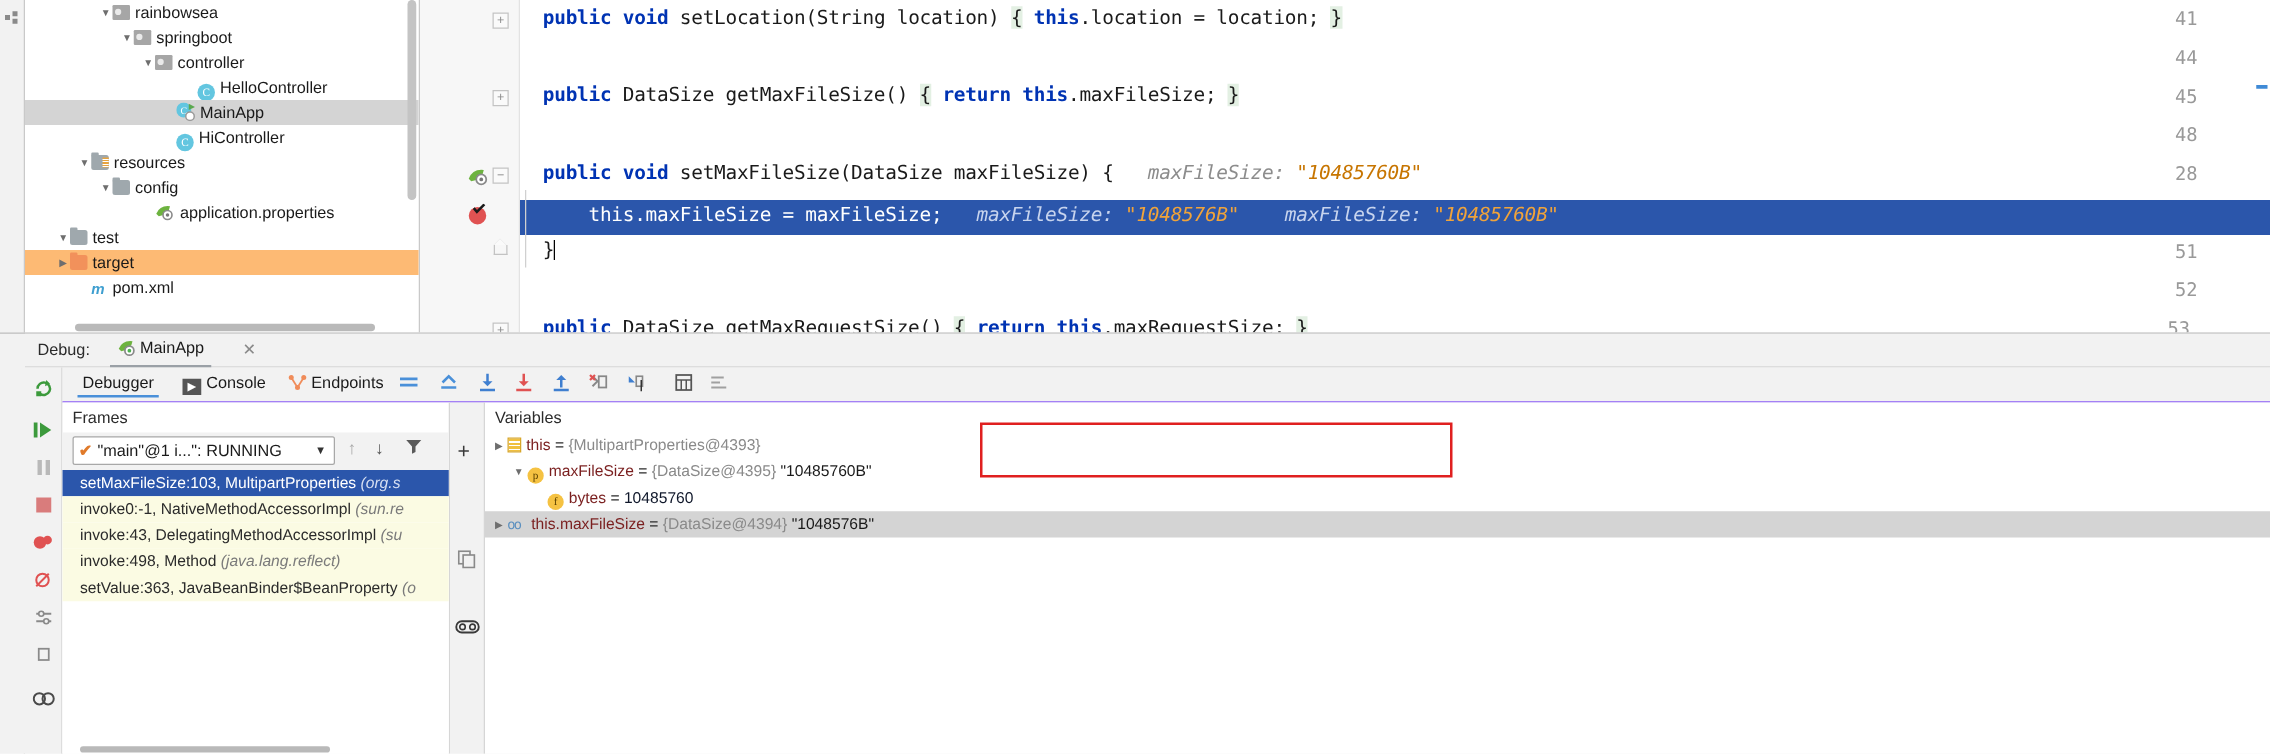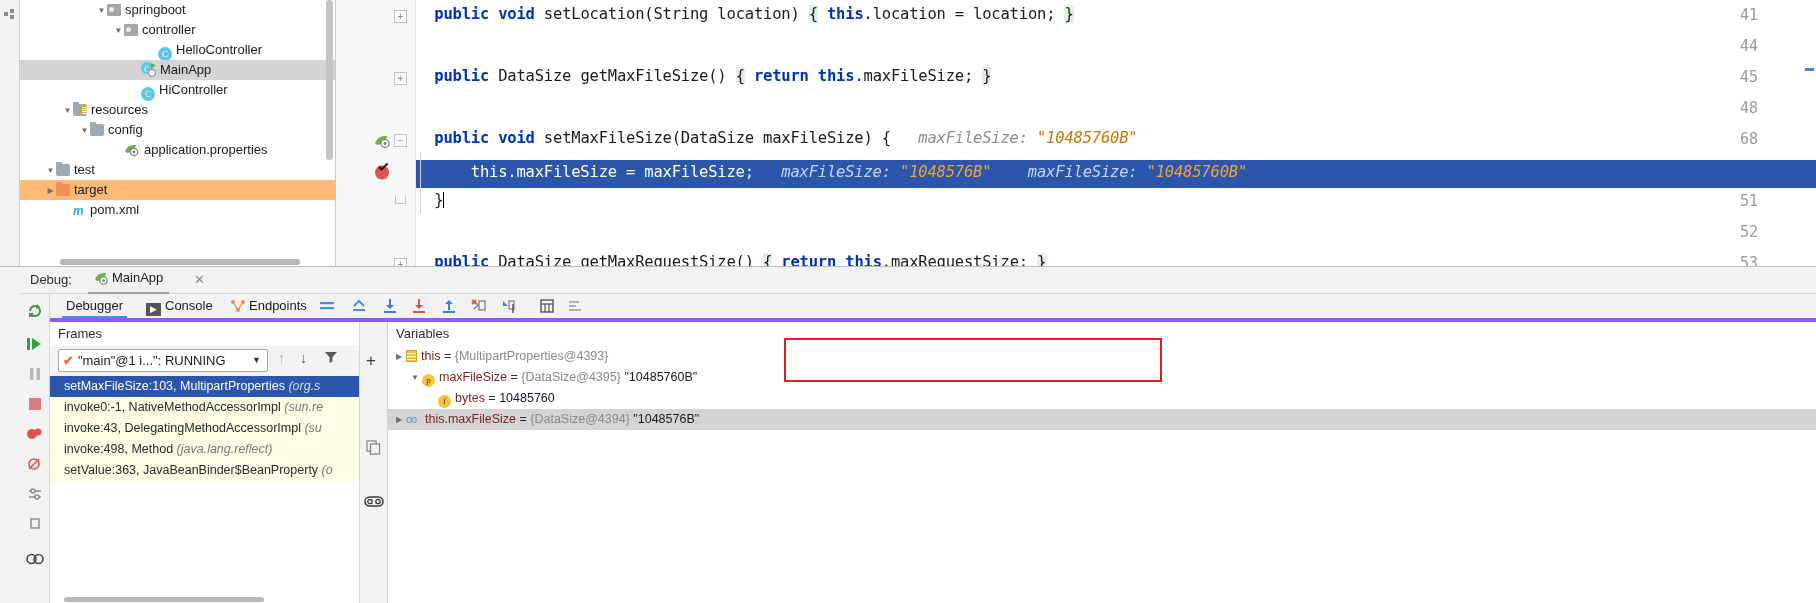--- a/index.html
+++ b/index.html
@@ -153,21 +153,21 @@
   .tab-close { position:absolute; left:174px; top:5px; color:#8a8a8a; font-size:13px; }
 
   .debug-toolcol {
     position:absolute; left:20px; top:27px; width:30px; bottom:0;
     background:#f2f2f2; border-right:1px solid #d6d6d6;
   }
   .tc-btn { position:absolute; left:5px; width:20px; height:20px; text-align:center; }
 
   .debug-tabs-bar {
     position:absolute; left:50px; top:27px; right:0; height:28px;
-    background:#f2f2f2; border-bottom:4px solid #8b5cf6;
+    background:#f2f2f2; border-bottom:1px solid #8b5cf6;
   }
   .dtab {
     position:absolute; top:4px; font-size:13px; color:#1a1a1a; white-space:nowrap;
   }
   .dtab.active:after {
     content:""; position:absolute; left:-4px; right:-4px; bottom:-5px; height:2px; background:#4a90d9;
   }
   .tbtn { position:absolute; top:4px; width:20px; height:18px; }
 
   .frames-col {
@@ -252,20 +252,21 @@
         <i></i>
         <i></i>
       </div>
     <div class="rail-star">★</div>
     <div class="rail-cam">▣</div>
     <div class="rail-vtext">2: Favorites</div>
   </div>
 
   <div class="tree">
     <div id="tree-rows">
+        <div class="trow" style="padding-left:59px;"><span class="arrow">▼</span><span class="ficon pkg"></span><span>rainbowsea</span></div>
         <div class="trow" style="padding-left:76px;"><span class="arrow">▼</span><span class="ficon pkg"></span><span>springboot</span></div>
         <div class="trow" style="padding-left:93px;"><span class="arrow">▼</span><span class="ficon pkg"></span><span>controller</span></div>
         <div class="trow" style="padding-left:127px;"><span class="arrow"></span><span class="cicon">C</span><span>HelloController</span></div>
         <div class="trow sel" style="padding-left:110px;"><span class="arrow"></span><span style="display:inline-block;width:16px;vertical-align:-3px;margin-right:3px;"><svg width="16" height="15" viewBox="0 0 16 15">
               <circle cx="6" cy="6" r="6" fill="#63c6e0"></circle>
               <text x="6" y="9.5" font-size="8" fill="#fff" text-anchor="middle" font-family="serif">C</text>
               <path d="M10 1 l5 2.5 -5 2.5z" fill="#5aa84f"></path>
               <circle cx="11" cy="11" r="3.4" fill="#fff" stroke="#9a9a9a" stroke-width="1.2"></circle>
             </svg></span><span>MainApp</span></div>
         <div class="trow" style="padding-left:110px;"><span class="arrow"></span><span class="cicon">C</span><span>HiController</span></div>
@@ -292,40 +293,40 @@
   <div class="lnum" style="top:6px;">41</div>
       <div class="fold" style="top:10px;">+</div>
       <div class="code-line" style="top:5px;"><span>  </span><span class="kw">public</span><span> </span><span class="kw">void</span><span> setLocation(String location) </span><span class="brace-hl">{</span><span> </span><span class="kw">this</span><span>.location = location; </span><span class="brace-hl">}</span></div>
       <div class="lnum" style="top:37px;">44</div>
       <div class="code-line" style="top:36px;"></div>
       <div class="lnum" style="top:68px;">45</div>
       <div class="fold" style="top:72px;">+</div>
       <div class="code-line" style="top:67px;"><span>  </span><span class="kw">public</span><span> DataSize getMaxFileSize() </span><span class="brace-hl">{</span><span> </span><span class="kw">return</span><span> </span><span class="kw">this</span><span>.maxFileSize; </span><span class="brace-hl">}</span></div>
       <div class="lnum" style="top:99px;">48</div>
       <div class="code-line" style="top:98px;"></div>
-      <div class="lnum" style="top:130px;">68</div>
+      <div class="lnum" style="top:130px;">28</div>
       <div class="fold" style="top:134px;">−</div>
       <div class="run-mark" style="top:133px;"><svg width="19" height="16" viewBox="0 0 19 16">
           <path d="M1 10 Q4 2 13 3 Q12 11 3 12 Z" fill="#6db33f"></path>
           <circle cx="11" cy="10.5" r="4" fill="#fff" stroke="#8a8a8a" stroke-width="1.4"></circle>
           <circle cx="11" cy="10.5" r="1.5" fill="#777"></circle>
         </svg></div>
       <div class="code-line" style="top:129px;"><span>  </span><span class="kw">public</span><span> </span><span class="kw">void</span><span> setMaxFileSize(DataSize maxFileSize) {</span><span class="hint">   maxFileSize: </span><span class="hintstr">"10485760B"</span></div>
       <div class="lnum" style="top:161px;">50</div>
       <div class="run-mark" style="top:163px;left:38px;"><svg width="18" height="17" viewBox="0 0 18 17">
           <circle cx="8" cy="9.5" r="7" fill="#e05252"></circle>
           <path d="M5 3.5 l2.5 3 L13.5 0.5" fill="none" stroke="#1a1a1a" stroke-width="2"></path>
         </svg></div>
       <div class="code-line hl" style="top:160px;height:28px;line-height:25px;"><span>      this.maxFileSize = maxFileSize;</span><span class="hint">   maxFileSize: </span><span class="hintstr">"1048576B"</span><span class="hint">    maxFileSize: </span><span class="hintstr">"10485760B"</span></div>
       <div class="lnum" style="top:192px;">51</div>
       <div class="fold end" style="top:196px;border:none;background:none;"></div>
       <div class="code-line" style="top:191px;"><span>  }</span><span class="caret"></span></div>
       <div class="lnum" style="top:223px;">52</div>
       <div class="code-line" style="top:222px;"></div>
-      <div class="lnum" style="top:254px;">53</div>
+      <div class="lnum" style="top:254px;text-align:center;">53</div>
       <div class="fold" style="top:258px;">+</div>
       <div class="code-line" style="top:253px;"><span>  </span><span class="kw">public</span><span> DataSize getMaxRequestSize() </span><span class="brace-hl">{</span><span> </span><span class="kw">return</span><span> </span><span class="kw">this</span><span>.maxRequestSize; </span><span class="brace-hl">}</span></div>
       <div class="ind-bar" style="top:152px;height:62px;"></div>
     </div>
 
   <div class="debug-panel">
 
     <div class="debug-header">
       <div class="debug-label">Debug:</div>
       <div class="debug-tab">

